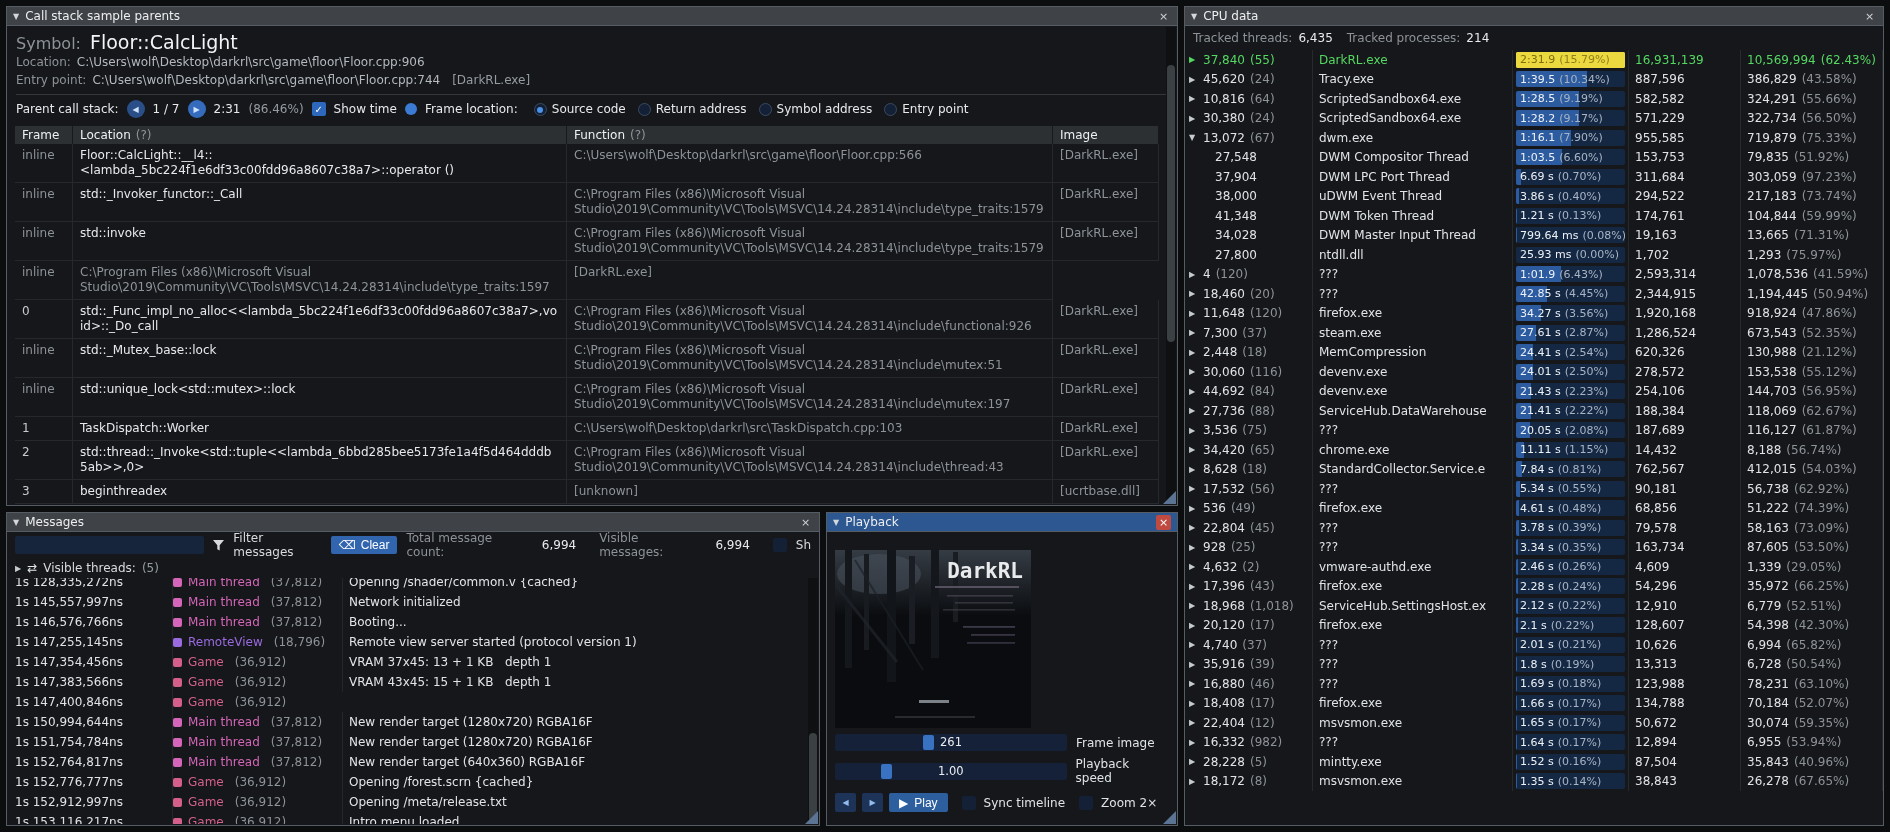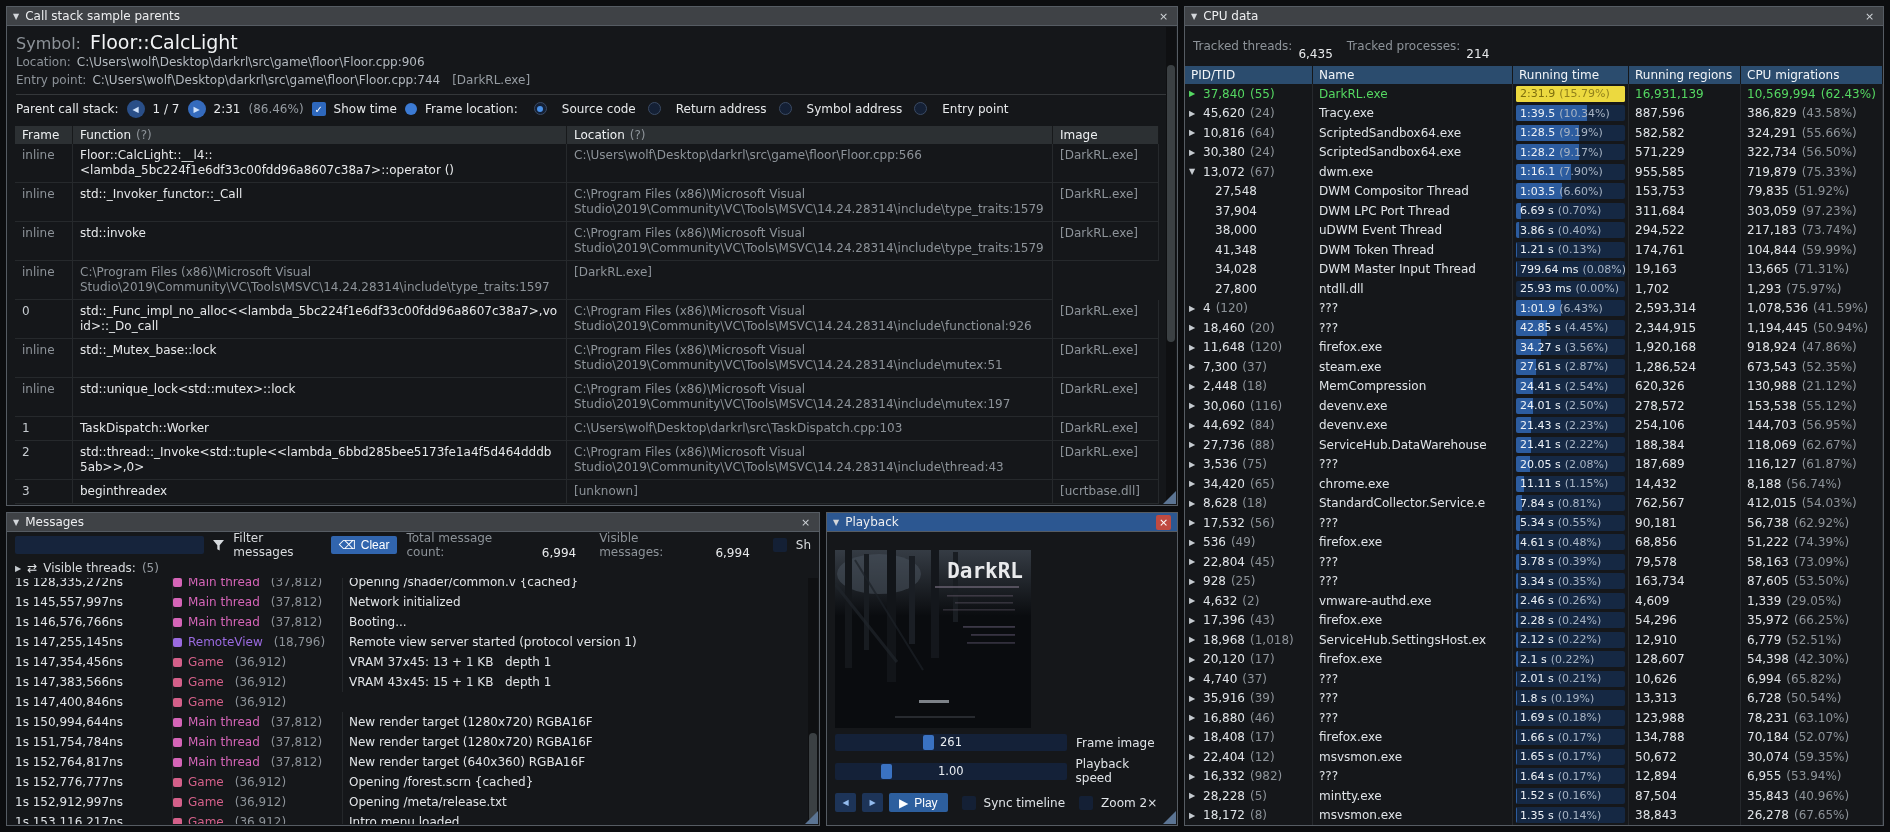--- a/index.html
+++ b/index.html
@@ -22,41 +22,41 @@
 .meta-row .imgref{color:#969ca2;margin-left:12px}
 .sep{border-top:1px solid #34373a;margin:5px 9px 3px}
 .parent-row{display:flex;align-items:center;gap:8px;padding:2px 9px 4px;color:#e7e9eb}
 .nav-btn{width:18px;height:18px;border-radius:9px;background:#2a4f88;color:#cfe2fb;font-size:8px;display:inline-flex;align-items:center;justify-content:center;border:none}
 .nav-btn.bright{background:#356bbd}
 .pct{color:#969ca2}
 .checkbox{width:14px;height:14px;border-radius:2px;background:#142035;display:inline-flex;align-items:center;justify-content:center;font-size:10px;color:transparent;flex:0 0 14px}
 .checkbox.checked{background:#2e68bd;color:#fff}
 .dot-icon{width:12px;height:12px;border-radius:50%;background:#3c7bd4;display:inline-block;flex:0 0 12px}
 .radios{display:inline-flex;align-items:center;gap:4px}
-.radio-wrap{display:inline-flex;align-items:flex-start;gap:15px;margin-left:8px}
+.radio-wrap{display:inline-flex;align-items:flex-end;gap:5px;margin-left:8px}
 .radio{width:13px;height:13px;border-radius:50%;background:#142035;border:1px solid #3a4a63;display:inline-flex;align-items:center;justify-content:center;flex:0 0 13px}
 .radio-dot{width:6px;height:6px;border-radius:50%;background:#4b92e8}
 .cs-table{margin:4px 18px 0 8px}
 .cs-head,.cs-row{display:grid;grid-template-columns:58px 494px 486px 1fr}
 .cs-head>div{background:#2c3033;padding:2px 7px;color:#eef0f2;border-right:1px solid #17191b;white-space:nowrap}
 .help{color:#8d9399;margin-left:5px}
 .cs-row>div{padding:4px 7px;border-right:1px solid #26292c;border-bottom:1px solid #26292c;line-height:15px;overflow-wrap:anywhere}
 .cs-row .frame{color:#c6cbd0}
 .cs-row .frame.inline{color:#8d9399}
 .cs-row .fn{color:#e7e9eb}
 .cs-row .loc,.cs-row .img{color:#8d9399}
 .vscroll{position:absolute;width:10px;background:#0f1012;top:20px;bottom:1px;right:1px}
 .vthumb{position:absolute;left:1px;width:8px;background:#3b4043;border-radius:4px}
 .grip{position:absolute;right:1px;bottom:1px;width:0;height:0;border-style:solid;border-width:0 0 13px 13px;border-color:transparent transparent #5b7493 transparent}
 
 
 #cpu{left:1184px;top:6px;width:700px;height:820px}
 #cpu .info-row{display:flex;align-items:center;padding:5px 8px}
 .lblg{color:#8d9399}
-.valw{color:#e8eaec;margin:16px 14px 0 6px}
+.valw{color:#e8eaec;margin:0 14px 0 6px}
 .cpu-head,.cpu-row{display:grid;grid-template-columns:128px 200px 116px 112px 1fr}
 .cpu-head>div{background:#2b4c6e;color:#f2f5f8;padding:2px 6px;border-right:1px solid #15171a;white-space:nowrap;overflow:hidden}
 .cpu-row{height:19.5px}
 .cpu-row>div{border-right:1px solid #26292d;height:100%;display:flex;align-items:center;overflow:hidden;white-space:nowrap}
 .cpu-cell.pid{padding-left:4px}
 .tree-arrow{width:14px;flex:0 0 14px;font-size:8px;color:#c6cbd0}
 .cpu-row.child .cpu-cell.pid{padding-left:30px}
 .pid-num{color:#e0e4e8}
 .pid-cnt{color:#8d9399;margin-left:5px}
 .cpu-cell.name{padding:0 6px;color:#e0e4e8}
@@ -162,22 +162,22 @@
         </span>
         <span class="radio-wrap">
           <span class="radio"></span>
           <span>Entry point</span>
         </span>
       </span>
   </div>
   <div class="cs-table">
     <div class="cs-head">
       <div>Frame</div>
+      <div><span>Location</span><span class="help">(?)</span></div>
       <div><span>Function</span><span class="help">(?)</span></div>
-      <div><span>Location</span><span class="help">(?)</span></div>
       <div>Image</div>
     </div>
     <div>
         <div class="cs-row">
           <div class="frame inline">inline</div>
           <div class="fn">Floor::CalcLight::__l4::&lt;lambda_5bc224f1e6df33c00fdd96a8607c38a7&gt;::operator ()</div>
           <div class="loc">C:\Users\wolf\Desktop\darkrl\src\game\floor\Floor.cpp:566</div>
           <div class="img">[DarkRL.exe]</div>
         </div>
         <div class="cs-row">
@@ -245,27 +245,20 @@
   <header class="titlebar">
     <span class="tri">▼</span>
     <span>CPU data</span>
     <span class="close">×</span>
   </header>
   <div class="info-row">
     <span class="lblg">Tracked threads:</span>
     <span class="valw">6,435</span>
     <span class="lblg">Tracked processes:</span>
     <span class="valw">214</span>
-  </div>
-  <div class="cpu-head">
-    <div>PID/TID</div>
-    <div>Name</div>
-    <div>Running time</div>
-    <div>Running regions</div>
-    <div>CPU migrations</div>
   </div>
   <div>
       <div class="cpu-row green">
         <div class="cpu-cell pid">
           <span class="tree-arrow">▶</span>
           <span class="pid-num">37,840</span>
           <span class="pid-cnt">(55)</span>
         </div>
         <div class="cpu-cell name">DarkRL.exe</div>
         <div class="cpu-cell time">

